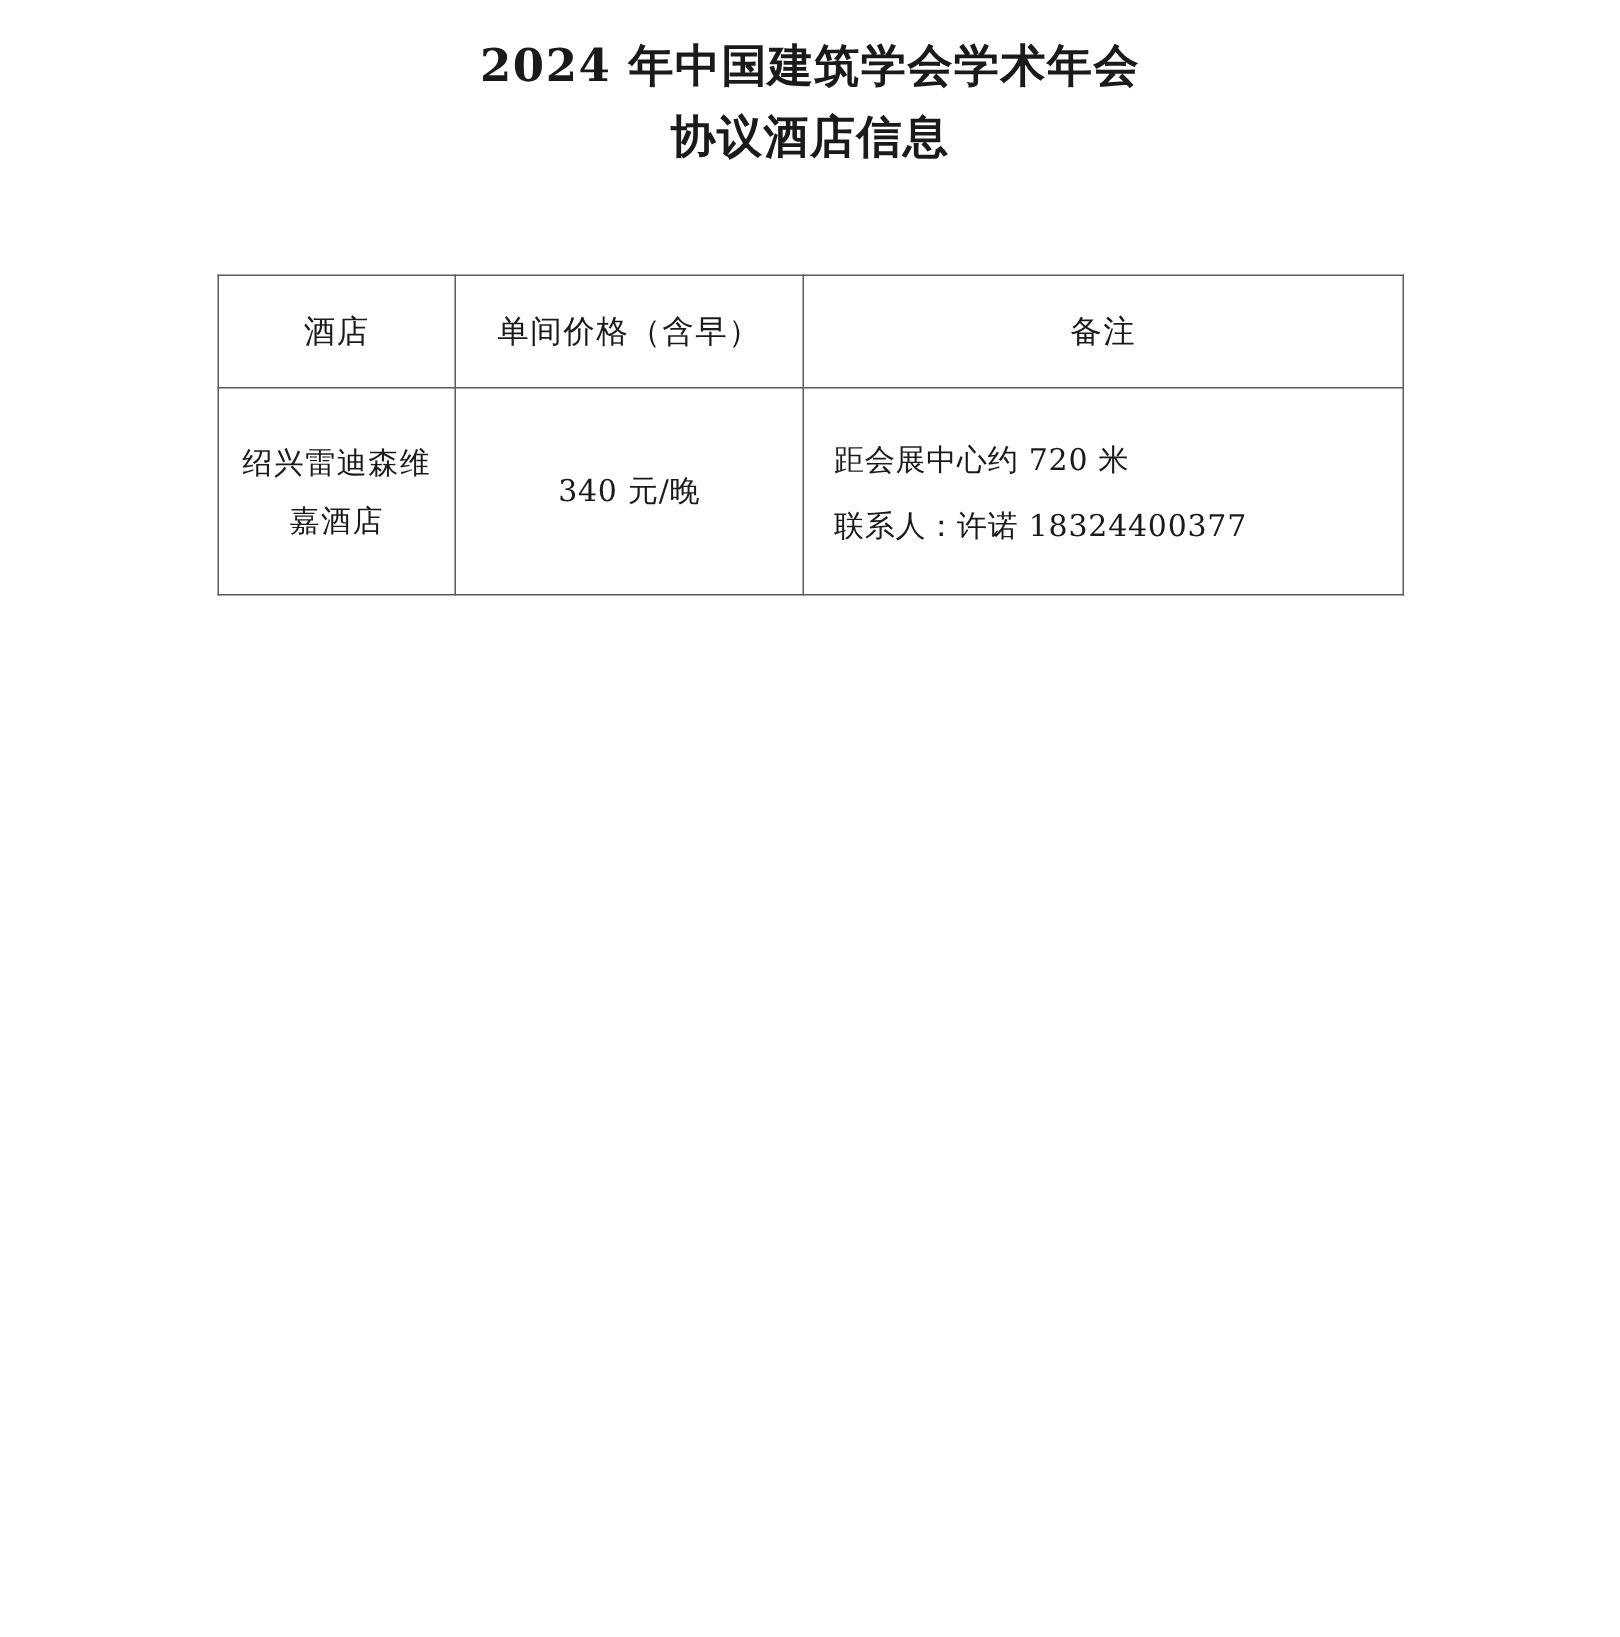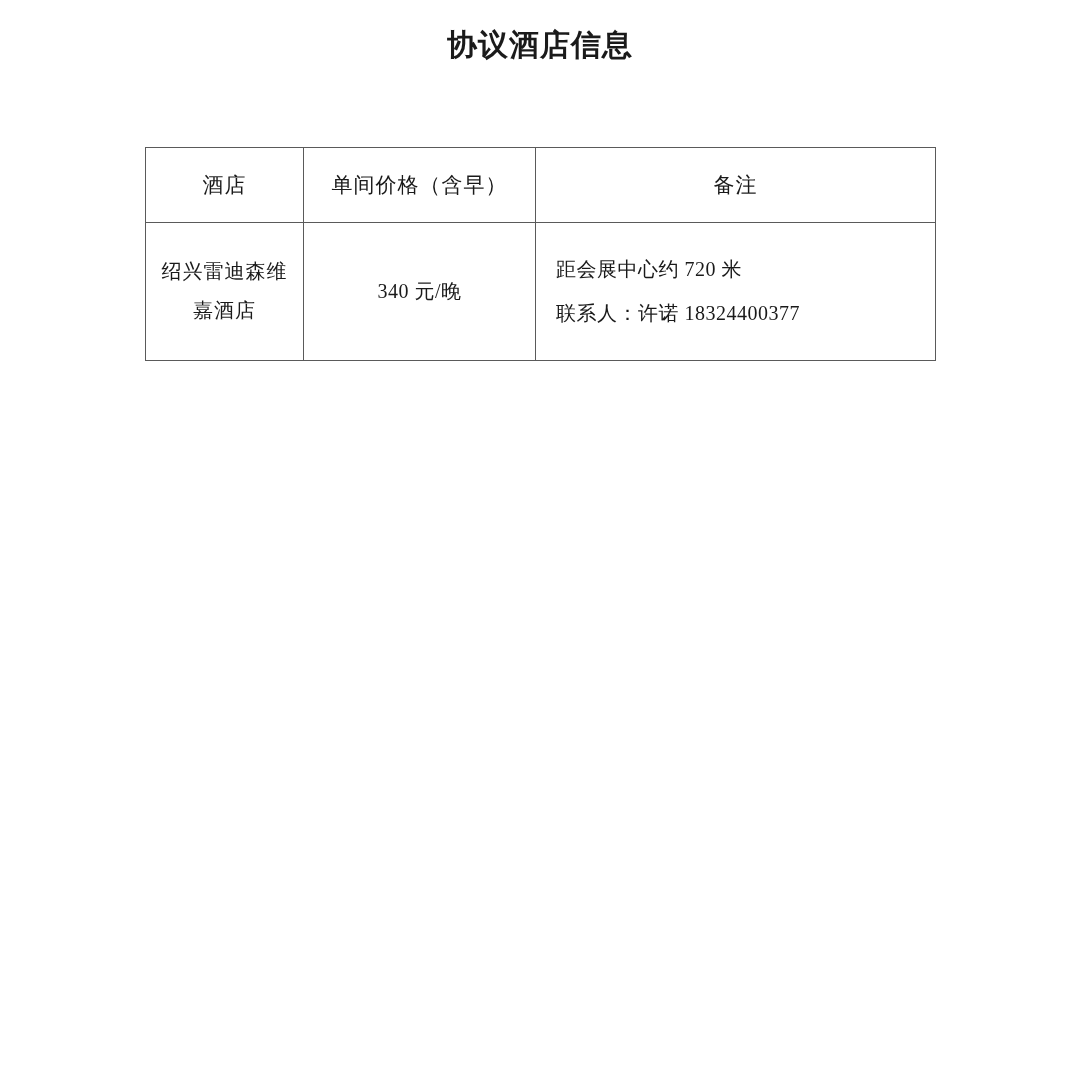--- a/index.html
+++ b/index.html
@@ -27,24 +27,23 @@
     font-weight: 700;
     letter-spacing: 1px;
     line-height: 1.55;
     margin: 0;
     padding-top: 22px;
   }
   .doc-title .line {
     display: block;
   }
   .table-wrap {
-    margin: 12px auto;
+    margin: 2px auto;
     padding-top: 66px;
     width: 790px;
-    font-family: Liberation Serif, serif;
   }
   table.hotel-table {
     border-collapse: collapse;
     width: 790px;
     table-layout: fixed;
   }
   table.hotel-table th,
   table.hotel-table td {
     border: 1px solid #5a5a5a;
     vertical-align: middle;
@@ -98,20 +97,21 @@
     text-indent: 44px;
     text-align: justify;
   }
 </style>
 </head>
 <body>
 
 <div class="page">
 
   <h1 class="doc-title">
+    <span class="line">2024 年中国建筑学会学术年会</span>
     <span class="line">协议酒店信息</span>
   </h1>
 
   <div class="table-wrap">
     <table class="hotel-table">
       <colgroup>
         <col class="col-hotel">
         <col class="col-price">
         <col class="col-note">
       </colgroup>

